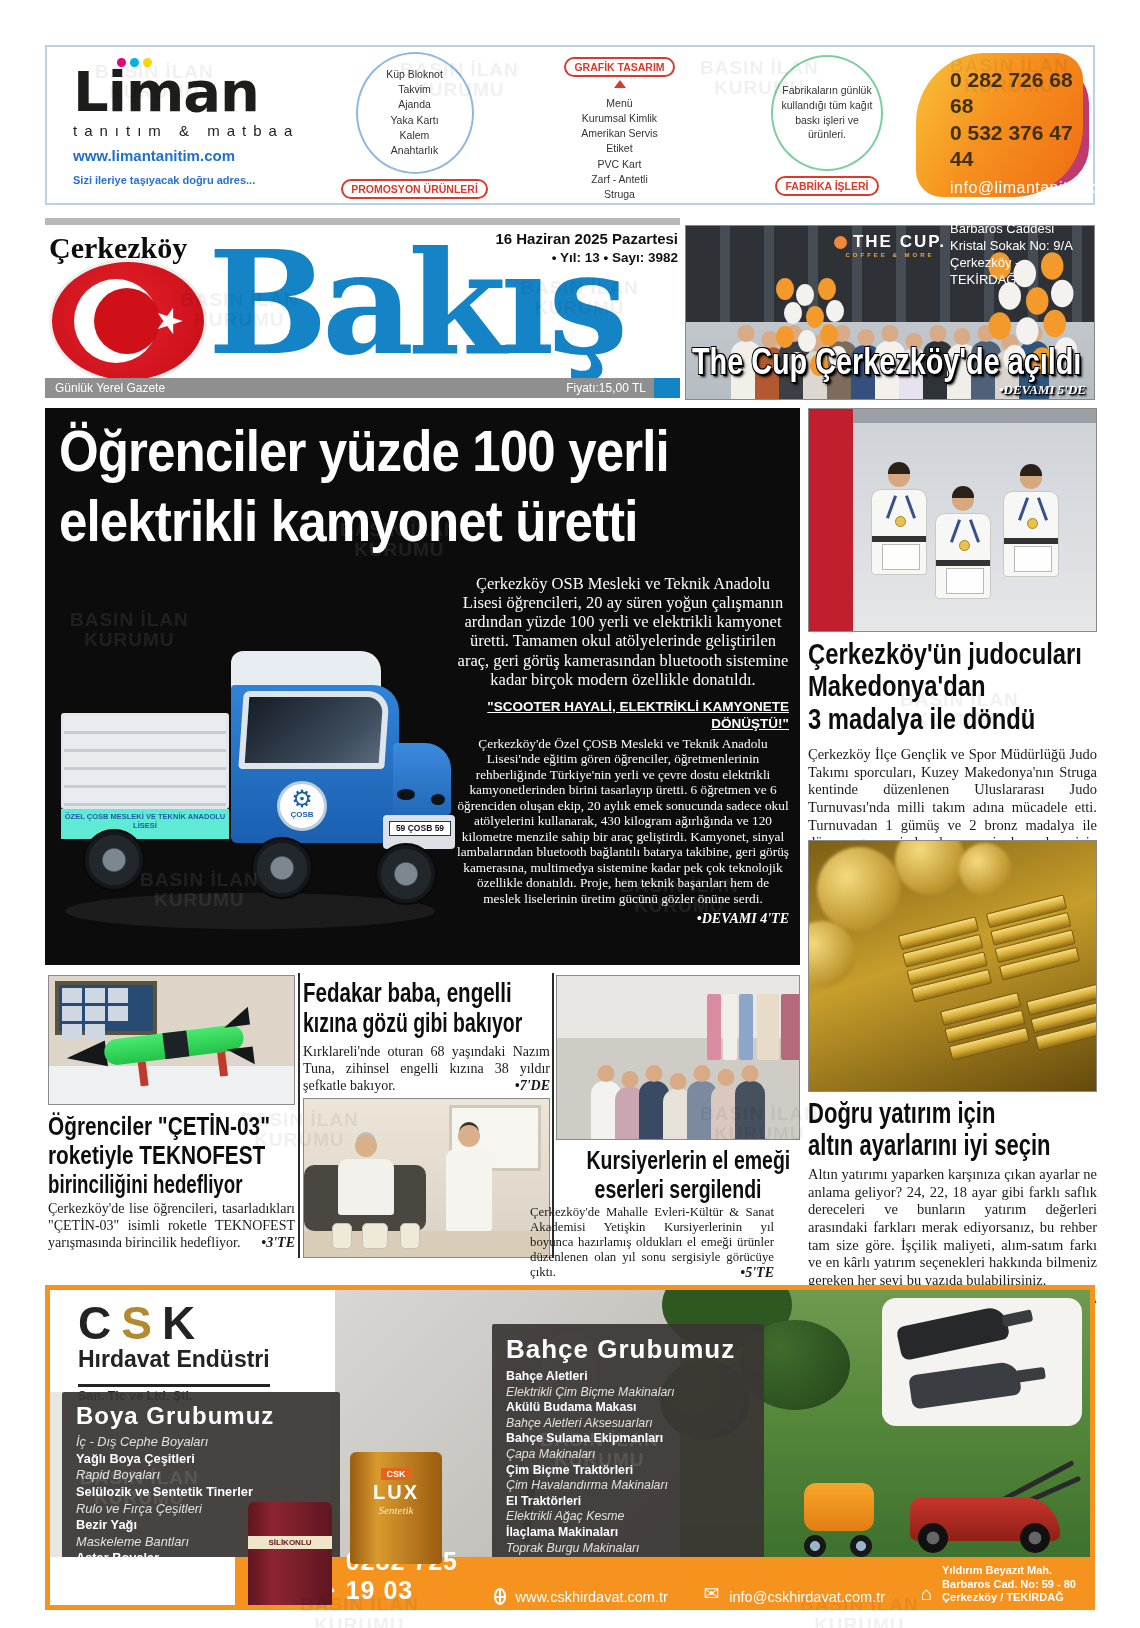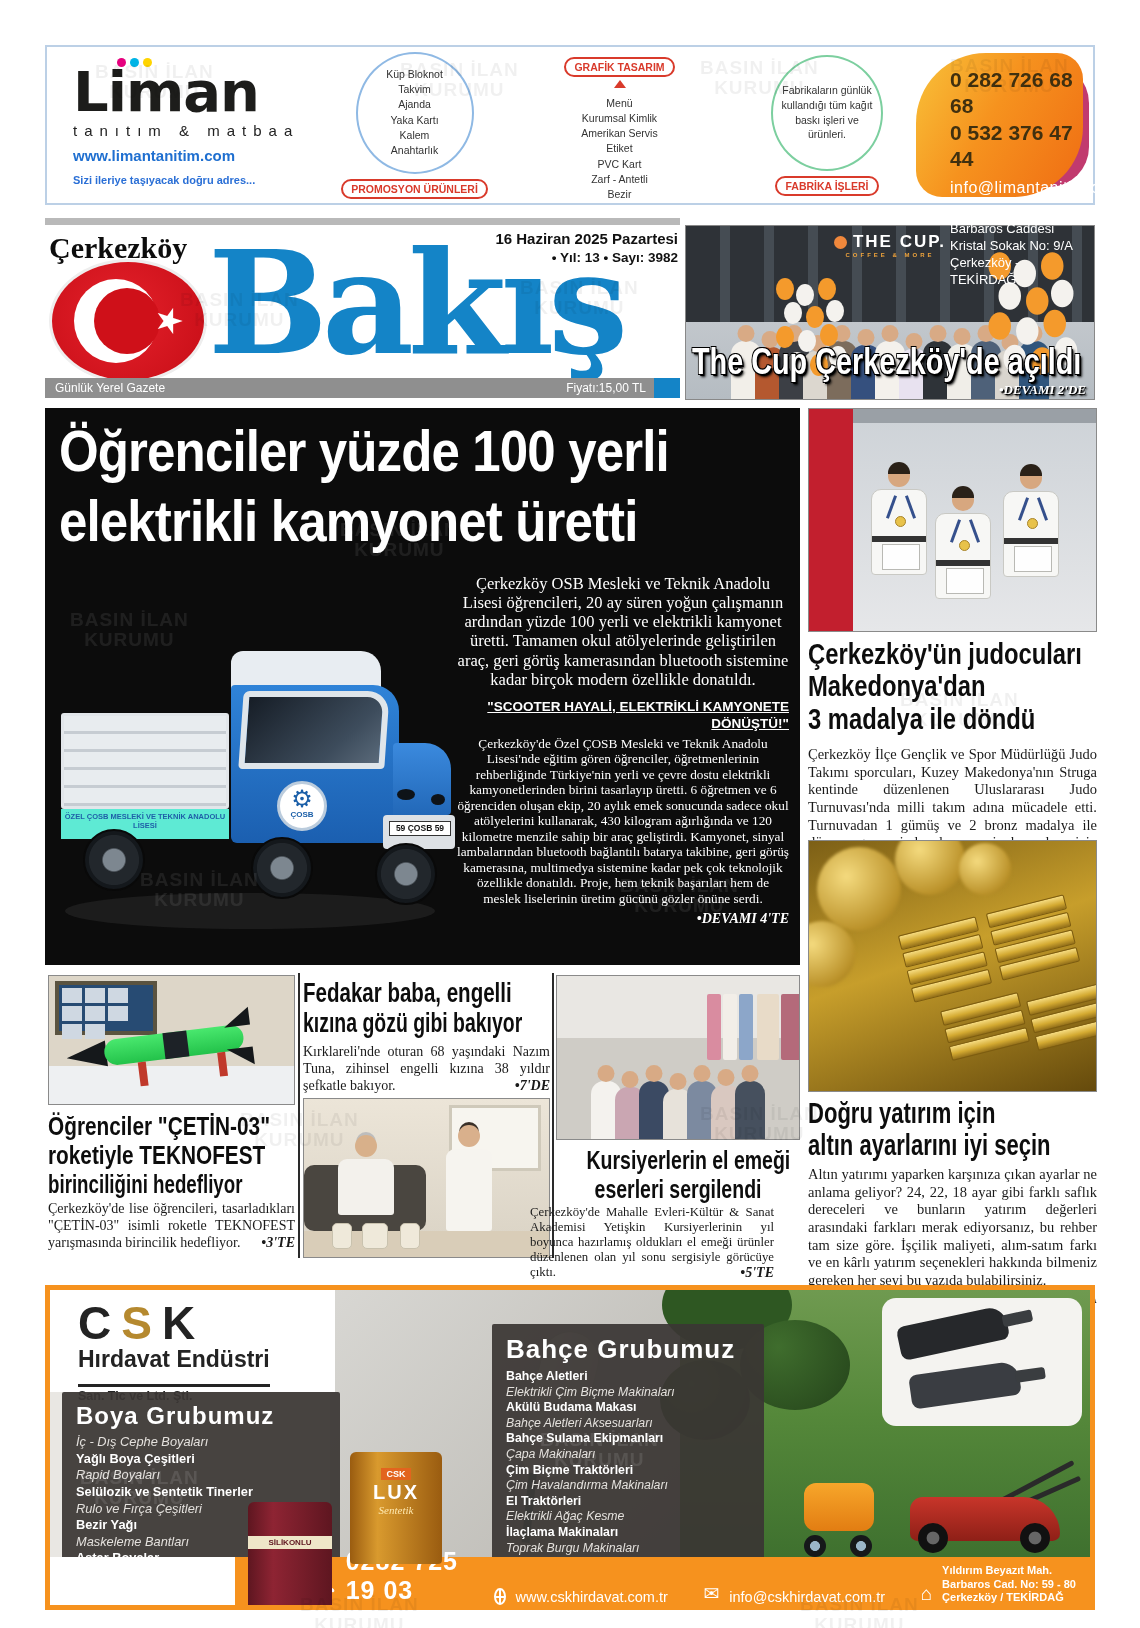--- a/index.html
+++ b/index.html
@@ -282,21 +282,21 @@
     <div class="redpill">GRAFİK TASARIM</div>
     <div class="tri-red"></div>
     <div class="grafik-lists">
       <div>
         <span>Menü</span><br>
         <span>Kurumsal Kimlik</span><br>
         <span>Amerikan Servis</span><br>
         <span>Etiket</span><br>
         <span>PVC Kart</span><br>
         <span>Zarf - Antetli</span><br>
-        <span>Bezir</span>
+        <span>Struga</span>
       </div>
     </div>
   </div>
   <div class="fab-col">
     <div class="circ fab-circ">
       <span>Fabrikaların günlük kullandığı tüm kağıt baskı işleri ve ürünleri.</span>
     </div>
     <div class="redpill">FABRİKA İŞLERİ</div>
   </div>
   <div class="contact-col">
@@ -378,21 +378,21 @@
     <i class="bln"></i>
       <i class="bln"></i>
       <i class="bln"></i>
       <i class="bln"></i>
       <i class="bln"></i>
       <i class="bln"></i>
   </div>
   <div class="cup-hl">
     <span class="cnd sx80">The Cup Çerkezköy'de açıldı</span>
   </div>
-  <div class="cup-dev">•DEVAMI 2'DE</div>
+  <div class="cup-dev">•DEVAMI 5'DE</div>
 </div>
 
 <div class="abs mainbox">
   <div class="main-hl">
     <span class="cnd sx88">Öğrenciler yüzde 100 yerli</span>
     <span class="cnd sx88">elektrikli kamyonet üretti</span>
   </div>
 
   <div class="truck">
     <div class="t-shadow"></div>

